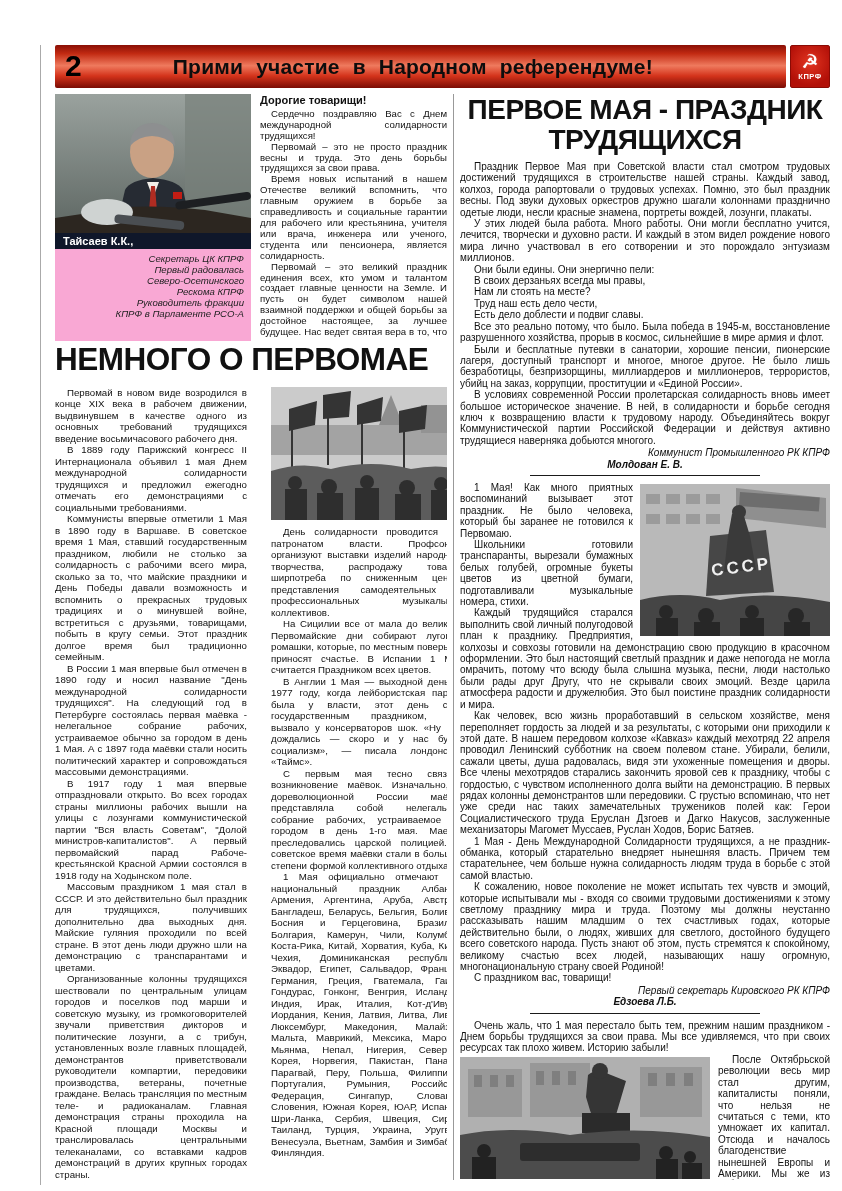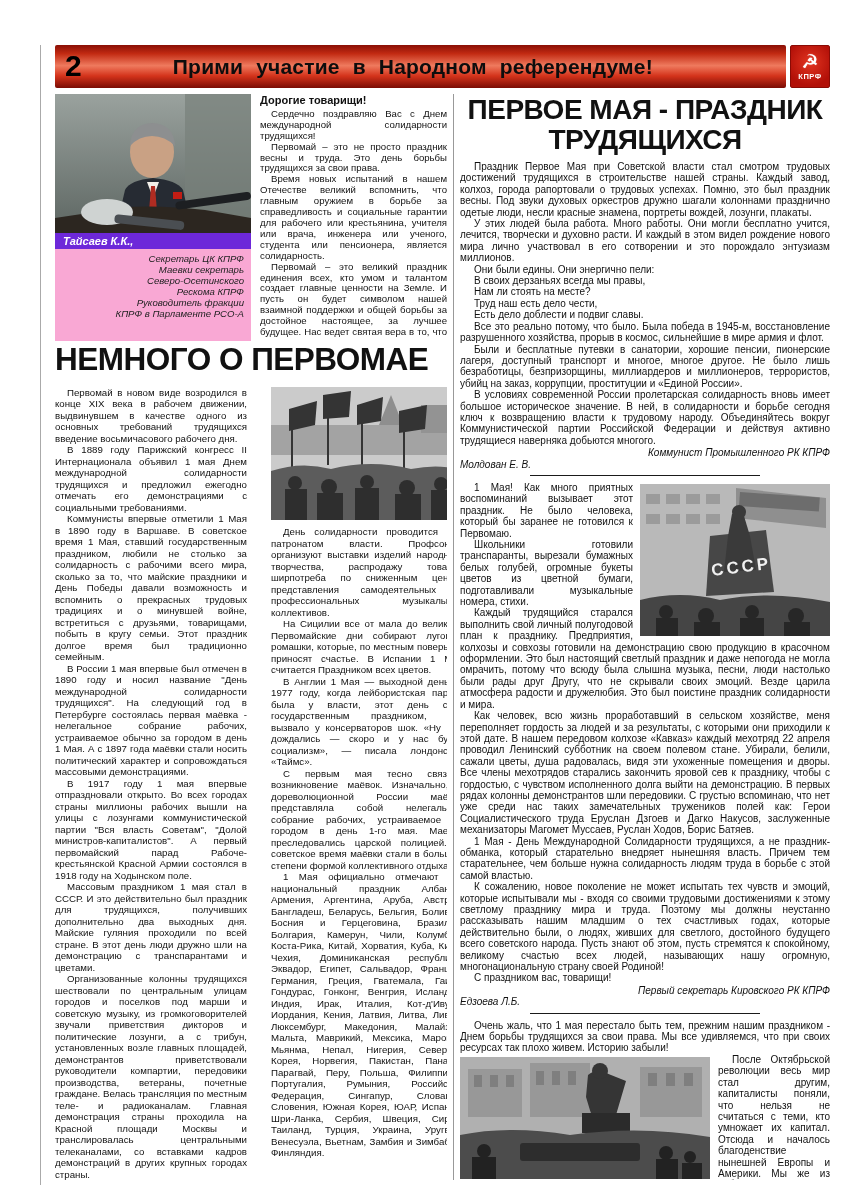--- a/index.html
+++ b/index.html
@@ -22,42 +22,42 @@
   .logo .logo-label{color:#fff;font-size:7.5px;font-weight:bold;letter-spacing:.5px;margin-top:1px;}
   
   .content{display:flex;height:1086px;overflow:hidden;}
   .vdiv{width:1px;background:#999;margin:0 6px;}
   .left{width:392px;flex:none;display:flex;flex-direction:column;overflow:hidden;}
   .right{flex:1;overflow:hidden;}
   
   .top-left{display:flex;gap:9px;height:247px;flex:none;}
   .photo-block{width:196px;flex:none;display:flex;flex-direction:column;}
   .photo-block svg{display:block;}
-  .cap-name{background:#6d28d9;color:#fff;font-weight:bold;font-style:italic;
+  .cap-name{background:#0f172a;color:#fff;font-weight:bold;
             font-size:11px;padding:2px 20px 2px 8px;line-height:1.1;}
   .cap-titles{background:#f9a8d4;flex:1;text-align:right;font-style:italic;
               font-size:9.6px;line-height:11px;color:#222;padding:4px 7px 0 4px;}
   .greeting{flex:1;font-size:9.6px;line-height:10.9px;text-align:justify;overflow:hidden;}
   .greeting-title{text-align:left;font-weight:bold;font-size:11px;margin:1px 0 3px;}
   .greeting p{margin:0;text-indent:11px;}
   
   .h1-nemnogo{font-size:31.5px;font-weight:bold;letter-spacing:-.5px;margin:3px 0 11px;
               line-height:1;white-space:nowrap;}
   .cols{display:flex;gap:24px;flex:1;overflow:hidden;}
   .col{width:192px;flex:none;font-size:9.7px;line-height:11.5px;text-align:justify;overflow:hidden;}
   .col p{margin:0;text-indent:12px;}
   .col .photo-top{margin-bottom:4px;}
   
   .h2-pervoe{font-size:28px;font-weight:bold;text-align:center;line-height:30px;
              margin:1px 0 6px;letter-spacing:-.5px;}
   .article{font-size:10px;line-height:11.4px;text-align:justify;}
   .article p{margin:0;text-indent:14px;}
   .verse-line{margin:0;text-indent:14px;text-align:left;}
   .sig-role{text-align:right;font-style:italic;margin:1px 0 0;}
-  .sig-name{text-align:left;font-style:italic;font-weight:normal;margin:0 0 2px;}
+  .sig-name{text-align:center;font-style:italic;font-weight:bold;margin:0 9px 2px;}
   .hr{width:62%;margin:5px auto 6px;border-top:1.5px solid #1a1a1a;height:0;}
   .float-right-photo{float:right;margin:2px 0 4px 7px;}
   .float-left-photo{float:left;margin:3px 8px 2px 0;}
   .a3-body{overflow:visible;}
   .a3-body p{margin:0;text-indent:14px;}
 </style>
 </head>
 <body>
 
 <div class="page">
@@ -95,21 +95,21 @@
               <path d="M75 52 Q76 30 97 29 Q119 30 120 52 Q110 42 97 42 Q84 42 75 52Z" fill="#8d8f90"></path>
               <rect x="118" y="98" width="9" height="7" fill="#c11d14"></rect>
               <path d="M40 118 Q80 108 150 116 L196 124 L196 139 L0 139 L0 124 Z" fill="#2c2620"></path>
               <ellipse cx="52" cy="118" rx="26" ry="13" fill="#cfd3d2"></ellipse>
               <rect x="60" y="120" width="70" height="9" rx="4" fill="#4a4e52" transform="rotate(6 60 120)"></rect>
               <rect x="120" y="108" width="76" height="8" rx="4" fill="#1d1f22" transform="rotate(-8 120 108)"></rect>
             </svg>
             <div class="cap-name">Тайсаев К.К.,</div>
             <div class="cap-titles">
                 <div>Секретарь ЦК КПРФ</div>
-                <div>Маевки секретарь</div>
+                <div>Первый радовалась</div>
                 <div>Северо-Осетинского</div>
                 <div>Рескома КПРФ</div>
                 <div>Руководитель фракции</div>
                 <div>КПРФ в Парламенте РСО-А</div>
               </div>
           </div>
           <div class="greeting">
             <div class="greeting-title">Дорогие товарищи!</div>
             <div>
                 <p>Сердечно поздравляю Вас с Днем международной солидарности трудящихся!</p>

